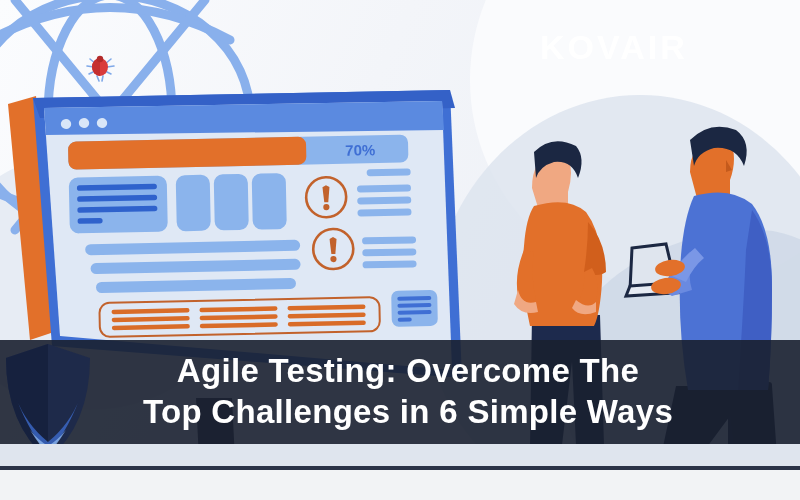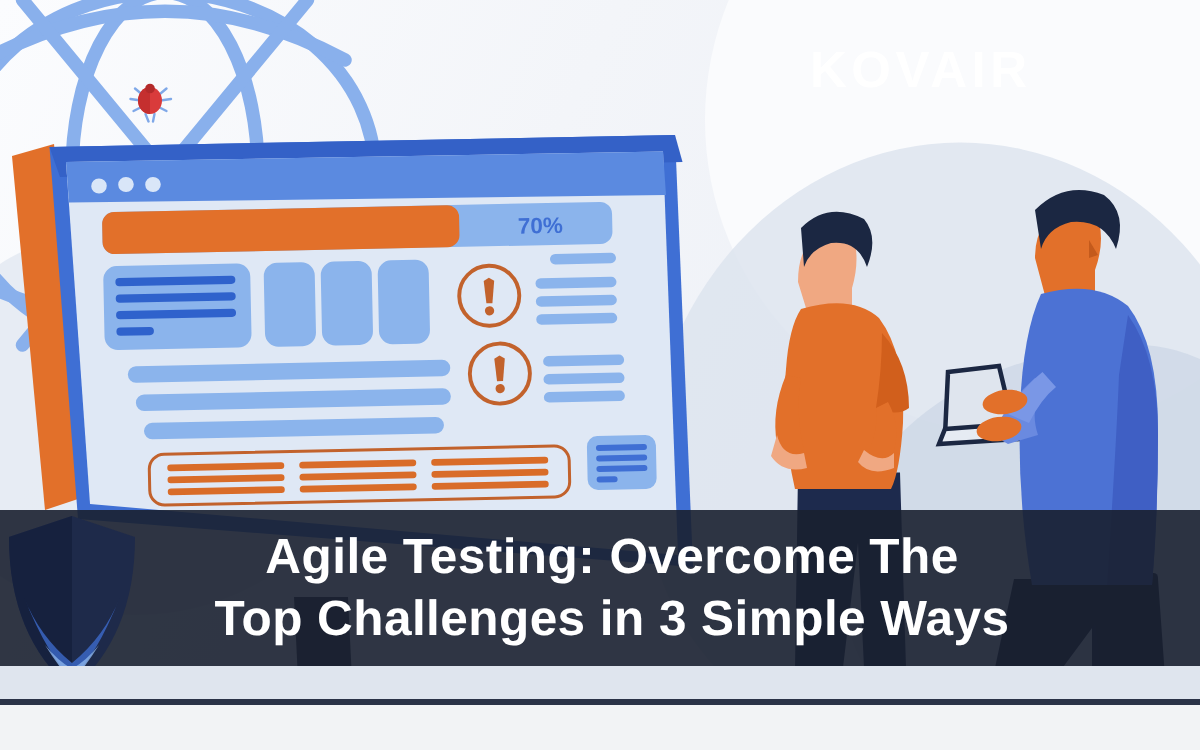--- a/index.html
+++ b/index.html
@@ -297,16 +297,16 @@
   </div>
 
   <div class="floor"></div>
   <div class="floor-line"></div>
   <div class="floor-below"></div>
 
   <div class="logo">KOVAIR</div>
 
   <div class="title-wrap">
     <span class="title-l1">Agile Testing: Overcome The</span>
-    <span class="title-l2">Top Challenges in 3 Simple Ways</span>
+    <span class="title-l2">Top Challenges in 6 Simple Ways</span>
   </div>
 
 </div>
 
 </body></html>

